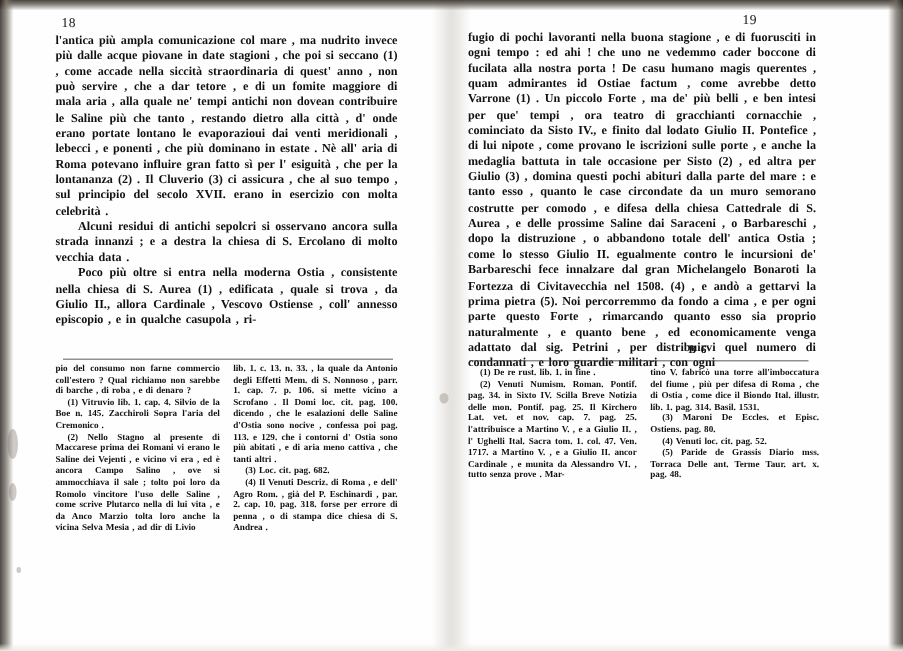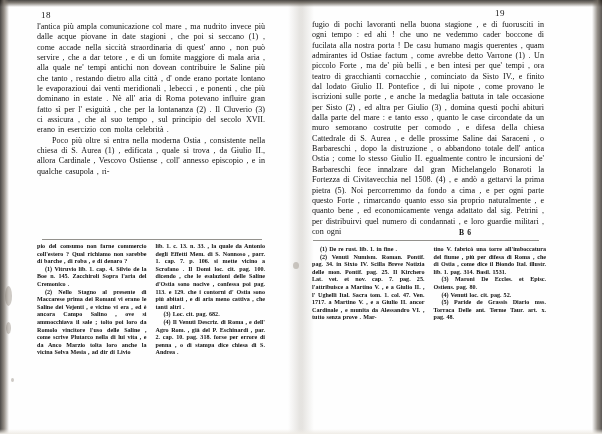--- a/index.html
+++ b/index.html
@@ -33,21 +33,21 @@
   .blotch{position:absolute;background:#9d968c;border-radius:50%;
           opacity:.5;z-index:4;pointer-events:none;}
 
   
   .folio{font-size:9px;font-weight:normal;letter-spacing:.4px;}
   .folio.l{position:absolute;left:41px;top:10px;}
   .folio.r{position:absolute;left:196px;top:8px;}
 
   .body{position:absolute;font-size:8.1px;line-height:10.35px;
         text-align:justify;text-justify:inter-word;
-        word-spacing:1.1px;font-weight:normal;}
+        word-spacing:1.1px;font-weight:bold;}
   .body.l{left:37px;top:22px;width:228px;}
   .body.r{left:13px;top:20px;width:232px;}
   .body p{margin:0;}
   .body p.ind{text-indent:15px;}
 
   .rule{position:absolute;height:1px;background:#3a3630;opacity:.55;}
   .rule.l{left:42px;top:239px;width:220px;}
   .rule.r{left:14px;top:240px;width:226px;}
 
   .notes{position:absolute;display:flex;gap:9px;
@@ -68,20 +68,21 @@
 <body>
 
 <div id="scan">
 
   <div class="page left">
 
     <div class="folio l blur">18</div>
 
     <div class="body l blur">
       <p>l'antica più ampla comunicazione col mare , ma nudrito invece più dalle acque piovane in date stagioni , che poi si seccano (1) , come accade nella siccità straordinaria di quest' anno , non può servire , che a dar tetore , e di un fomite maggiore di mala aria , alla quale ne' tempi antichi non dovean contribuire le Saline più che tanto , restando dietro alla città , d' onde erano portate lontano le evaporazioui dai venti meridionali , lebecci , e ponenti , che più dominano in estate . Nè all' aria di Roma potevano influire gran fatto sì per l' esiguità , che per la lontananza (2) . Il Cluverio (3) ci assicura , che al suo tempo , sul principio del secolo XVII. erano in esercizio con molta celebrità .</p>
+      <p class="ind">Alcuni residui di antichi sepolcri si osservano ancora sulla strada innanzi ; e a destra la chiesa di S. Ercolano di molto vecchia data .</p>
       <p class="ind">Poco più oltre si entra nella moderna Ostia , consistente nella chiesa di S. Aurea (1) , edificata , quale si trova , da Giulio II., allora Cardinale , Vescovo Ostiense , coll' annesso episcopio , e in qualche casupola , ri-</p>
     </div>
 
     <div class="rule l"></div>
 
     <div class="notes l blur">
       <div class="ncol">
         <p>pio del consumo non farne commercio coll'estero ? Qual richiamo non sarebbe di barche , di roba , e di denaro ?</p>
         <p class="ind">(1) Vitruvio lib. 1. cap. 4. Silvio de la Boe n. 145. Zacchiroli Sopra l'aria del Cremonico .</p>
         <p class="ind">(2) Nello Stagno al presente di Maccarese prima dei Romani vi erano le Saline dei Vejenti , e vicino vi era , ed è ancora Campo Salino , ove si ammocchiava il sale ; tolto poi loro da Romolo vincitore l'uso delle Saline , come scrive Plutarco nella di lui vita , e da Anco Marzio tolta loro anche la vicina Selva Mesia , ad dir di Livio</p>

